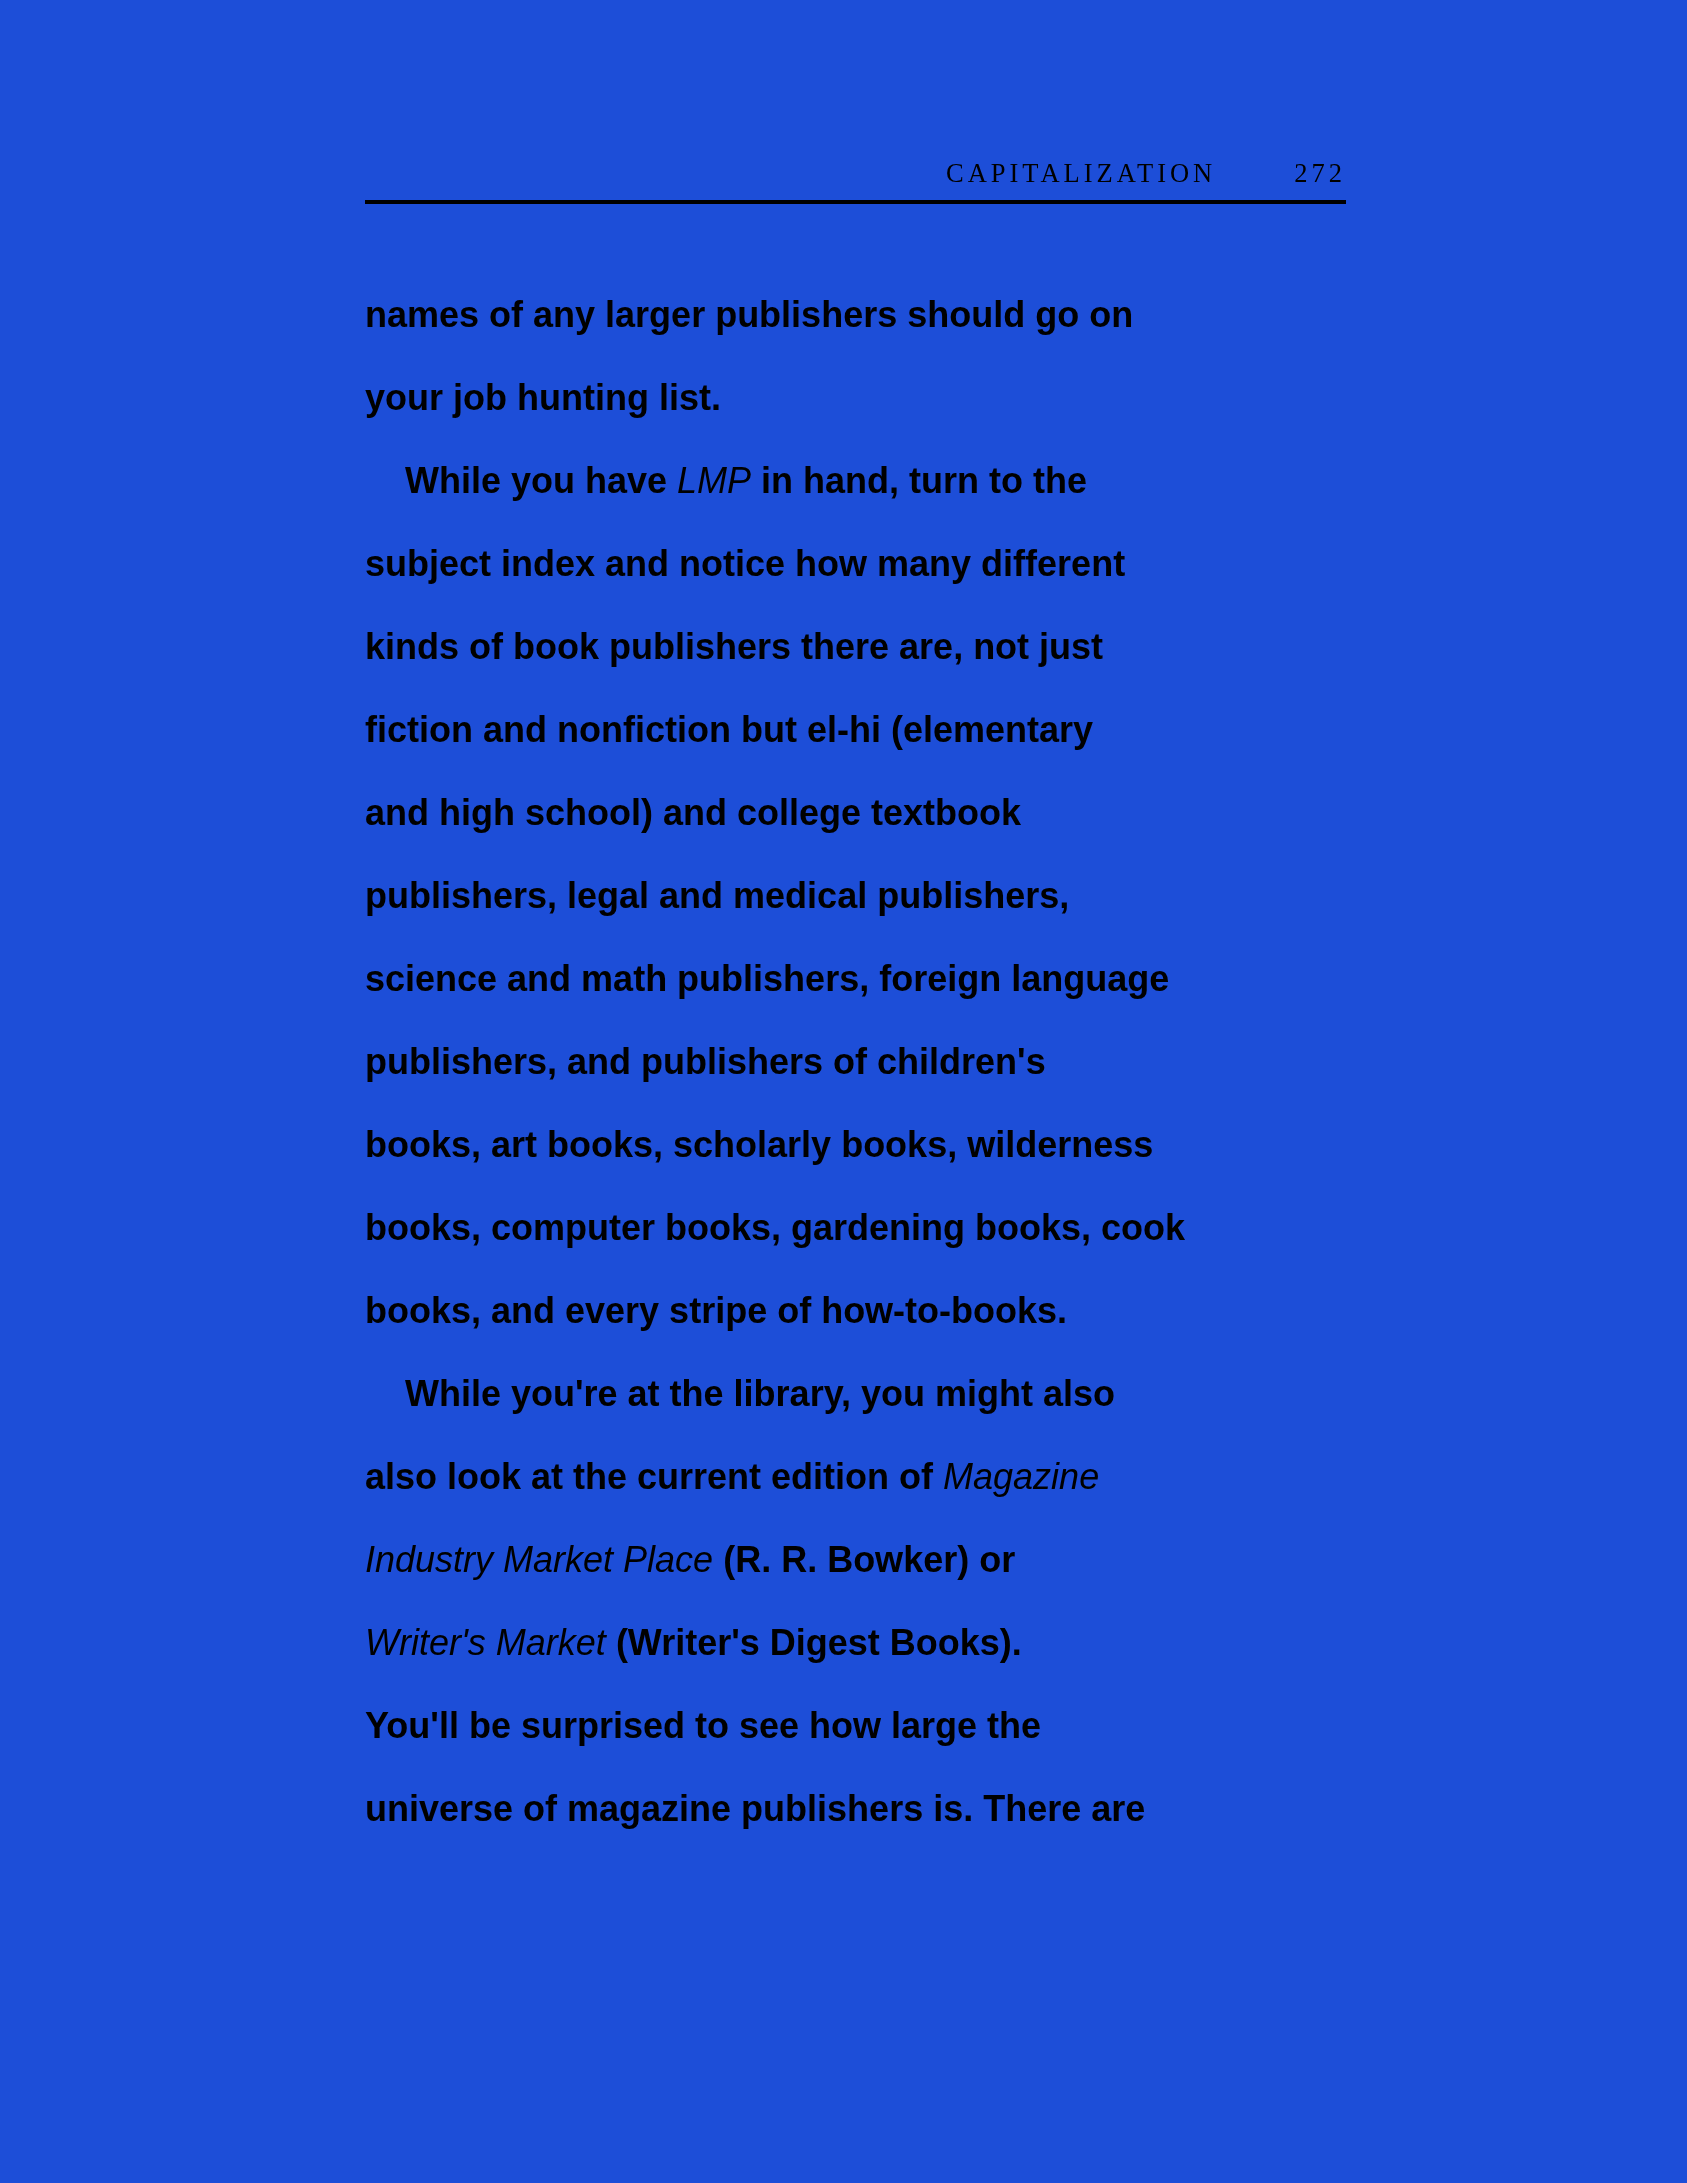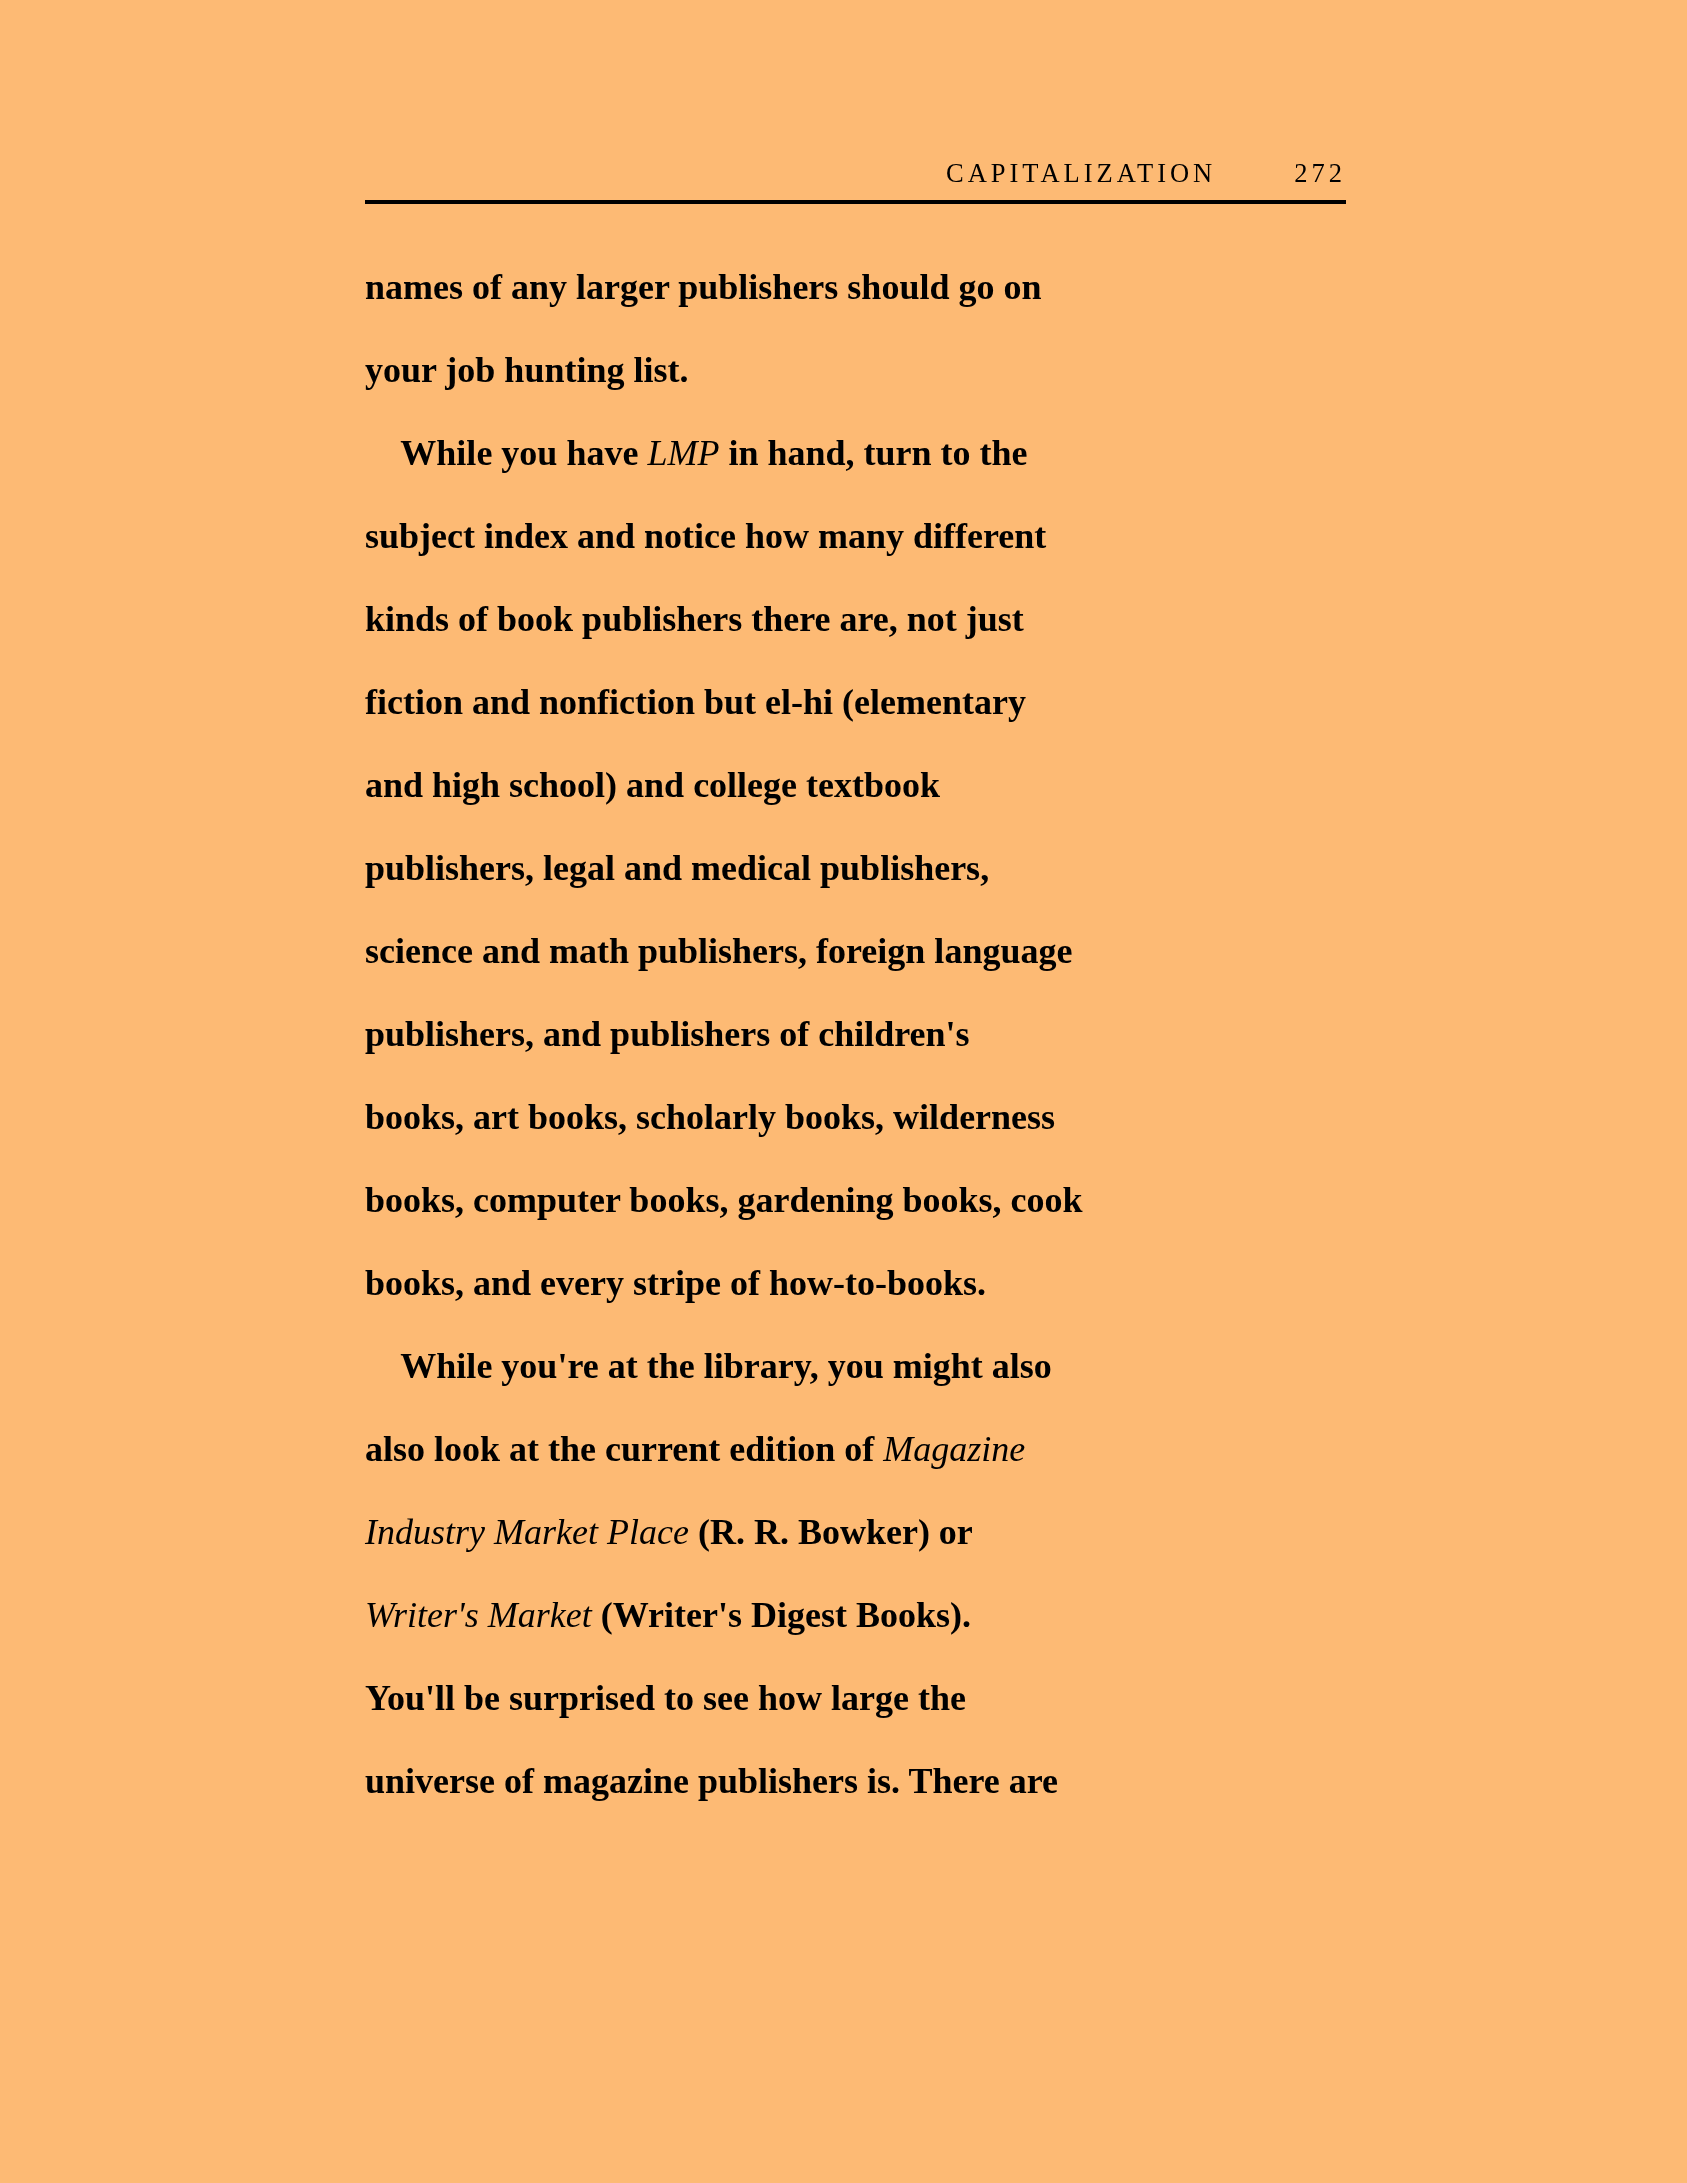--- a/index.html
+++ b/index.html
@@ -4,21 +4,21 @@
 <style>
   html, body {
     margin: 0;
     padding: 0;
     background: #e8e8e8;
   }
   .page {
     position: relative;
     width: 1687px;
     height: 2183px;
-    background: #fdba74;
+    background: #1d4ed8;
     color: #000000;
     overflow: hidden;
   }
   .running-head {
     position: absolute;
     top: 160px;
     left: 365px;
     width: 981px;
     display: flex;
     justify-content: flex-end;
@@ -34,23 +34,23 @@
   .head-rule {
     position: absolute;
     top: 200px;
     left: 365px;
     width: 981px;
     height: 4px;
     background: #000000;
   }
   .body-text {
     position: absolute;
-    top: 246px;
+    top: 273px;
     left: 365px;
-    font-family: Liberation Serif, serif;
+    font-family: Liberation Sans, sans-serif;
     font-size: 36px;
     font-weight: 700;
     line-height: 83px;
     letter-spacing: 0;
     white-space: pre;
   }
   .body-text .line {
     height: 83px;
   }
   .body-text .it {

